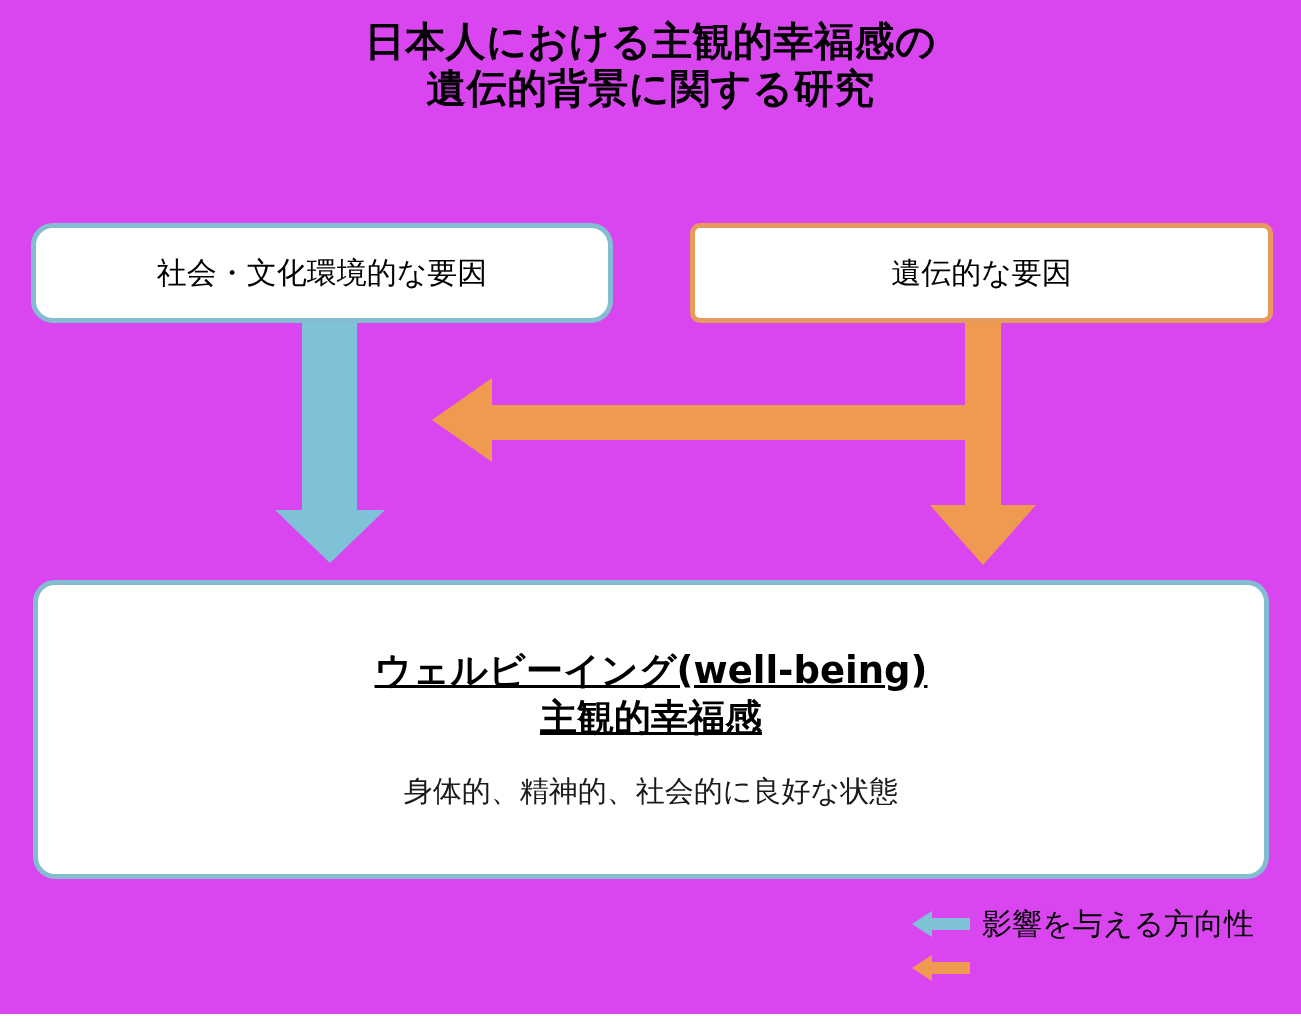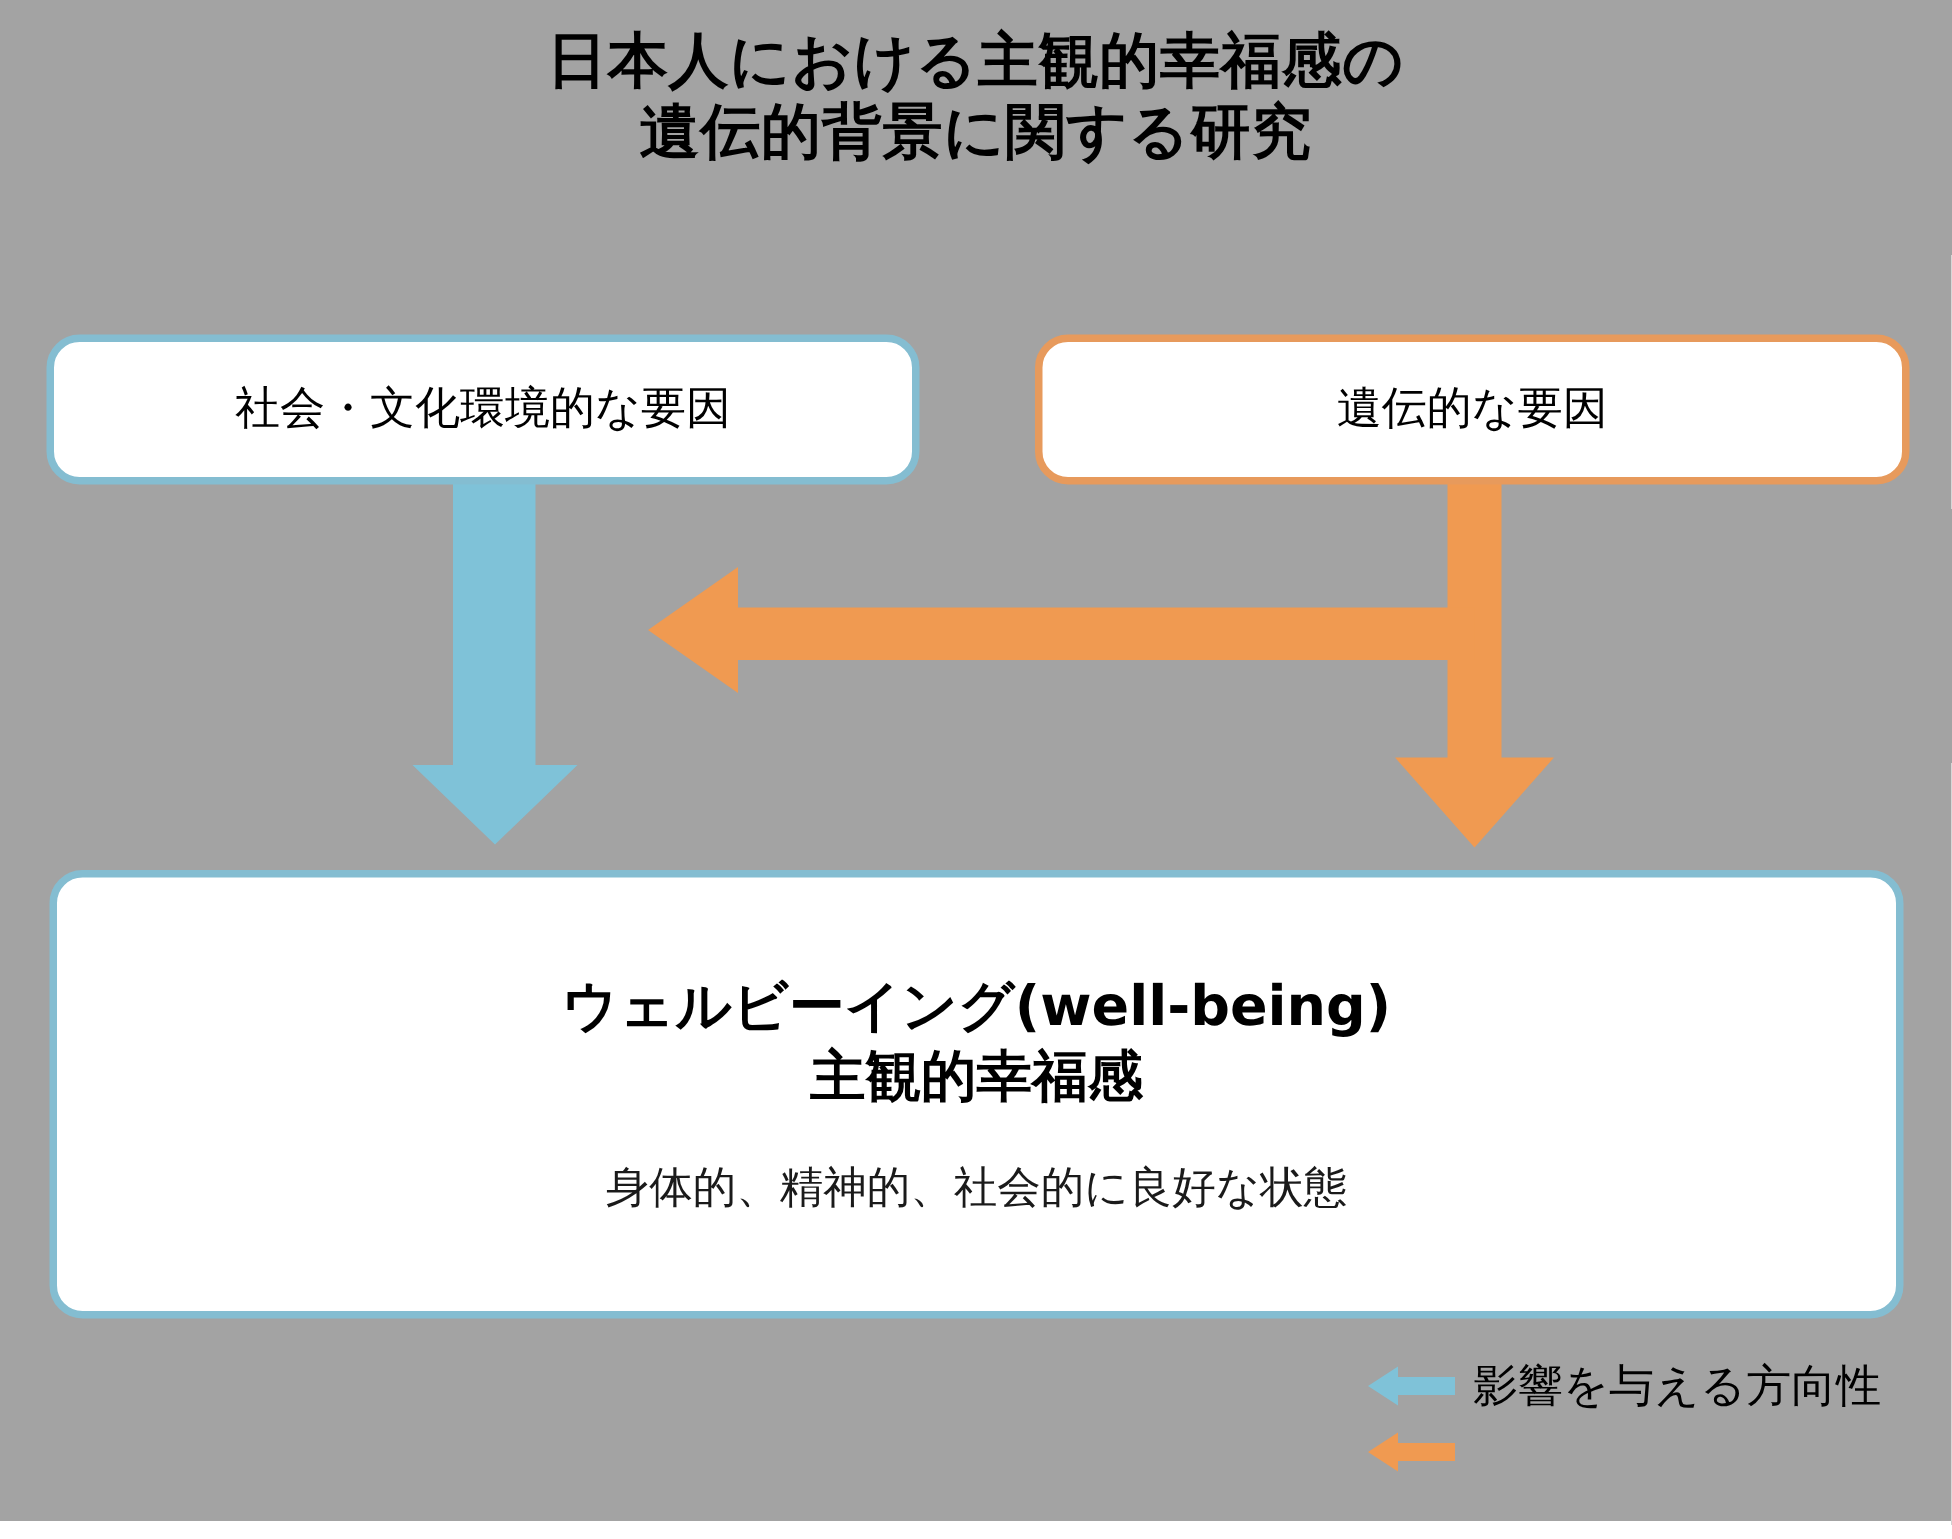--- a/index.html
+++ b/index.html
@@ -7,21 +7,21 @@
     padding: 0;
     background: #ffffff;
   }
   body {
     font-family: "Liberation Sans", "DejaVu Sans", sans-serif;
   }
   #canvas {
     position: relative;
     width: 1301px;
     height: 1014px;
-    background: #a3a3a3;
+    background: #d946ef;
     overflow: hidden;
   }
 
   
   .title {
     position: absolute;
     left: 0;
     top: 18px;
     width: 1301px;
     text-align: center;
@@ -40,21 +40,21 @@
     box-sizing: border-box;
     background: #ffffff;
     border-style: solid;
     border-radius: 22px;
     display: flex;
     flex-direction: column;
     align-items: center;
     justify-content: center;
   }
   .box-blue { border-color: #84BDD1; }
-  .box-orange { border-color: #E79A5C; }
+  .box-orange { border-color: #E79A5C; border-radius: 10px; }
 
   #box-social {
     left: 31px;
     top: 223px;
     width: 582px;
     height: 100px;
     border-width: 5px;
   }
   #box-genetic {
     left: 690px;
@@ -81,20 +81,21 @@
     line-height: 1.2;
   }
 
   .wb-main {
     font-family: "DejaVu Sans", "Liberation Sans", sans-serif;
     font-weight: bold;
     font-size: 37px;
     line-height: 1.28;
     color: #000000;
     text-align: center;
+    text-decoration: underline;
   }
   .wb-sub {
     margin-top: 30px;
     font-family: "DejaVu Sans", "Liberation Sans", sans-serif;
     font-weight: normal;
     font-size: 29px;
     color: #1a1a1a;
     text-align: center;
   }
 

